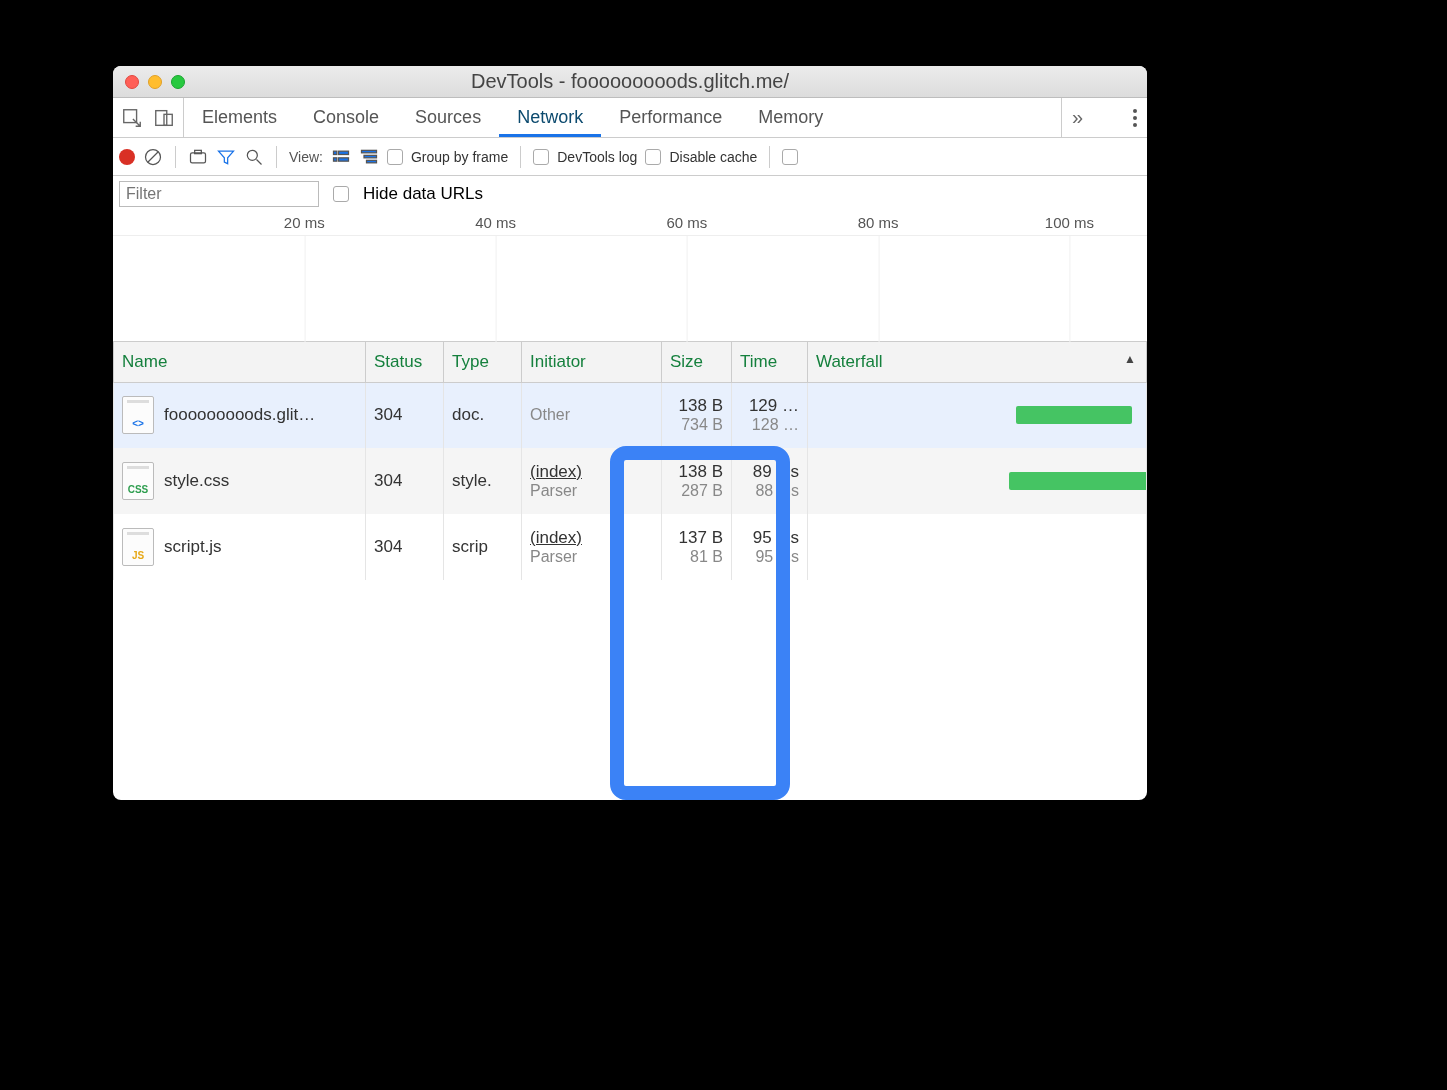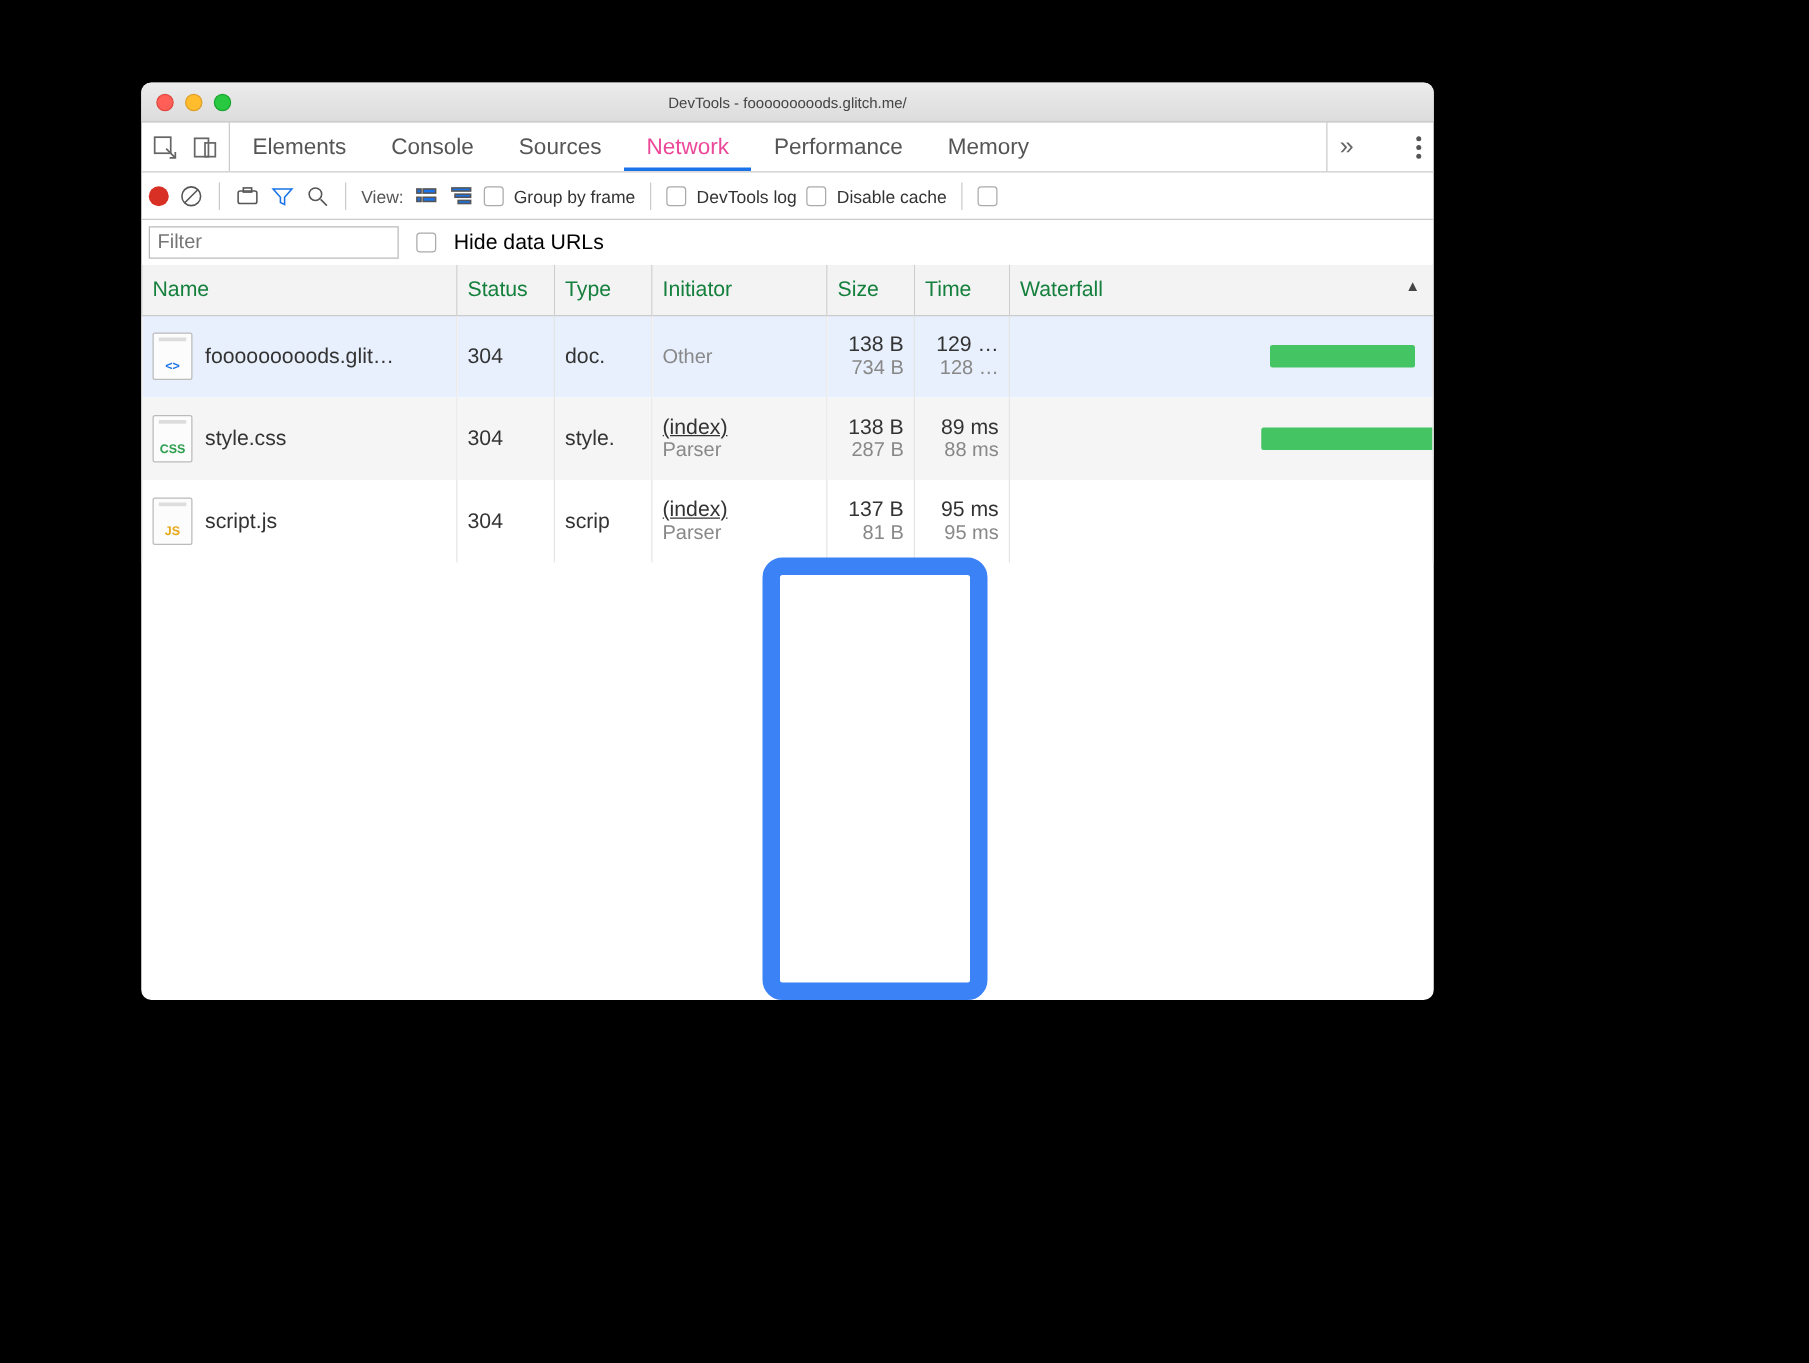--- a/index.html
+++ b/index.html
@@ -35,37 +35,37 @@
     display: flex;
     gap: 9px;
     padding-left: 12px;
   }
   .tl { width: 14px; height: 14px; border-radius: 50%; }
   .tl.red { background:#ff5f57; border:1px solid #e1483f;}
   .tl.yel { background:#ffbd2e; border:1px solid #e0a028;}
   .tl.grn { background:#28c940; border:1px solid #1ba631;}
   .title-text {
     position: absolute; left:0; right:0; text-align:center;
-    font-size: 12px; color:#444;
+    font-size: 20px; color:#444;
   }
   .panels-bar {
     height: 40px;
     border-bottom: 1px solid #ccc;
     display: flex;
     align-items: center;
     font-size: 18px;
     color: #555;
     flex-shrink:0;
   }
   .pb-left { display:flex; align-items:center; gap:10px; padding:0 8px; border-right:1px solid #ccc; height:100%;}
   .pb-icon { width:22px; height:22px; display:flex; align-items:center; justify-content:center; }
   .pb-icon svg { stroke:#666; fill:none; stroke-width:1.5;}
   .tabstrip { display:flex; height:100%; flex:1; overflow:hidden;}
   .tab { padding: 0 18px; display:flex; align-items:center; cursor:pointer; color:#555; white-space:nowrap;}
-  .tab.active { color:#ec4899; box-shadow: inset 0 -3px 0 #1a73e8;}
+  .tab.active { color:#0c4a6e; box-shadow: inset 0 -3px 0 #1a73e8;}
   .pb-right { display:flex; align-items:center; padding:0 10px; gap:10px; border-left:1px solid #ccc; height:100%;}
   .chev { color:#666; font-size:20px;}
   .dots { width:4px; height:4px; background:#555; border-radius:50%; position:relative;}
   .dots::before,.dots::after{content:"";position:absolute;width:4px;height:4px;background:#555;border-radius:50%;left:0;}
   .dots::before{top:-7px;} .dots::after{top:7px;}
 
   .toolbar {
     height: 38px;
     display:flex; align-items:center;
     border-bottom:1px solid #ccc;
@@ -247,20 +247,29 @@
     <div class="cb"></div>
   </div>
 
   <div class="filterbar">
     <input class="filter-input" placeholder="Filter" style="">
     <div class="cb"></div>
     <span>Hide data URLs</span>
   </div>
 
 
+  <div class="timeline">
+    <div class="tl-ticks" id="ticks">
+        <div class="tick" style="left: 18.5%;">20 ms</div>
+        <div class="tick" style="left: 37%;">40 ms</div>
+        <div class="tick" style="left: 55.5%;">60 ms</div>
+        <div class="tick" style="left: 74%;">80 ms</div>
+        <div class="tick" style="left: 92.5%;">100 ms</div>
+      </div>
+  </div>
 
   <div class="tablewrap">
     <table>
       <colgroup>
         <col style="width:252px">
           <col style="width:78px">
           <col style="width:78px">
         <col style="width:140px">
           <col style="width:70px">
           <col style="width:76px">

